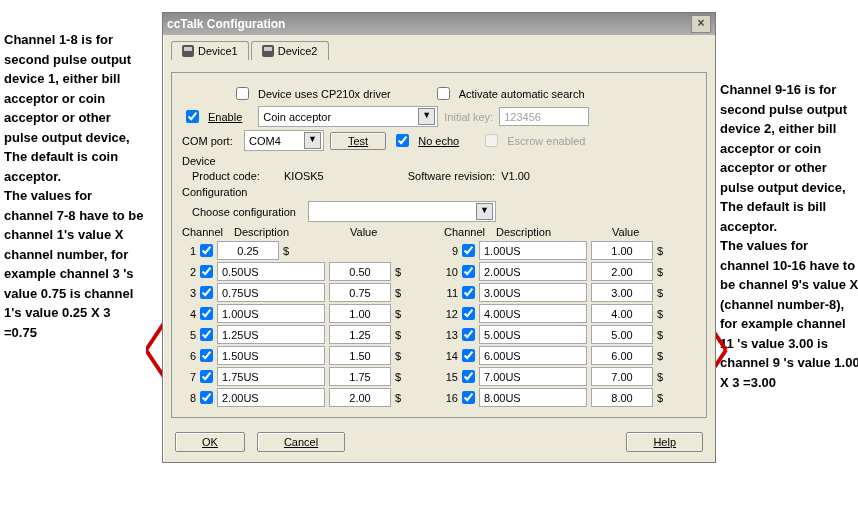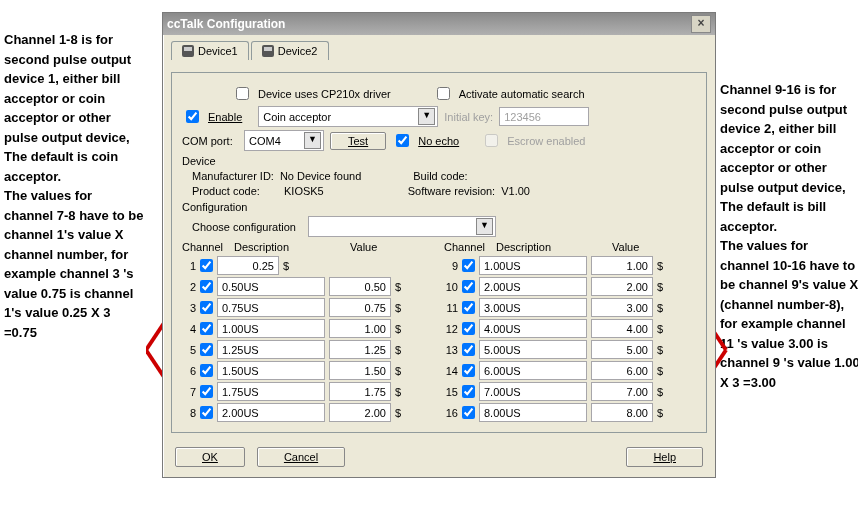--- a/index.html
+++ b/index.html
@@ -25,21 +25,21 @@
 .table{display:flex;gap:10px;margin-top:4px;position:relative}
 .col{flex:1}
 .hdr{display:flex;gap:6px;margin-bottom:3px}
 .hdr span:nth-child(1){width:46px}
 .hdr span:nth-child(2){width:110px}
 .hdr span:nth-child(3){width:60px}
 .crow{display:flex;align-items:center;gap:4px;margin:2px 0}
 .crow .num{width:14px;text-align:right}
 .crow input[type=checkbox]{margin:0}
 .crow .desc{width:98px;height:17px}
-.crow .val{width:52px;height:17px;text-align:right}
+.crow .val{width:52px;height:17px;text-align:center}
 .crow .cur{width:8px}
 .footer{display:flex;gap:12px;justify-content:center;padding:6px 12px 10px 12px}
 .footer .btn{padding:3px 26px}
 .footer .help{margin-left:auto}
 svg.circle{position:absolute;pointer-events:none}
 </style>
 </head>
 <body>
 
 <div class="annot annot-left">Channel 1-8 is for second pulse output device 1, either bill acceptor or coin acceptor or other pulse output device, The default is coin acceptor.<br>The values for channel 7-8 have to be channel 1's value X channel number, for example channel 3 's value 0.75 is channel 1's value 0.25 X 3 =0.75</div>
@@ -102,26 +102,20 @@
   <button class="btn"><span class="under">Test</span></button>
   <input type="checkbox" checked="" style="">
   <span class="under">No echo</span>
   <span style="width:10px"></span>
   <input type="checkbox" disabled="" style="">
   <span class="disabled">Escrow enabled</span>
 </div>
 
 <div class="group-label">Device</div>
 <div class="row" style="margin-left:10px">
-  <span>Manufacturer ID:</span>
-  <span>No Device found</span>
-  <span style="width:40px"></span>
-  <span>Build code:</span>
-</div>
-<div class="row" style="margin-left:10px">
   <span style="width:86px">Product code:</span>
   <span>KIOSK5</span>
   <span style="width:72px"></span>
   <span>Software revision:</span>
   <span>V1.00</span>
 </div>
 
 <div class="group-label">Configuration</div>
 <div class="row" style="margin-left:10px">
   <span style="width:110px">Choose configuration</span>

